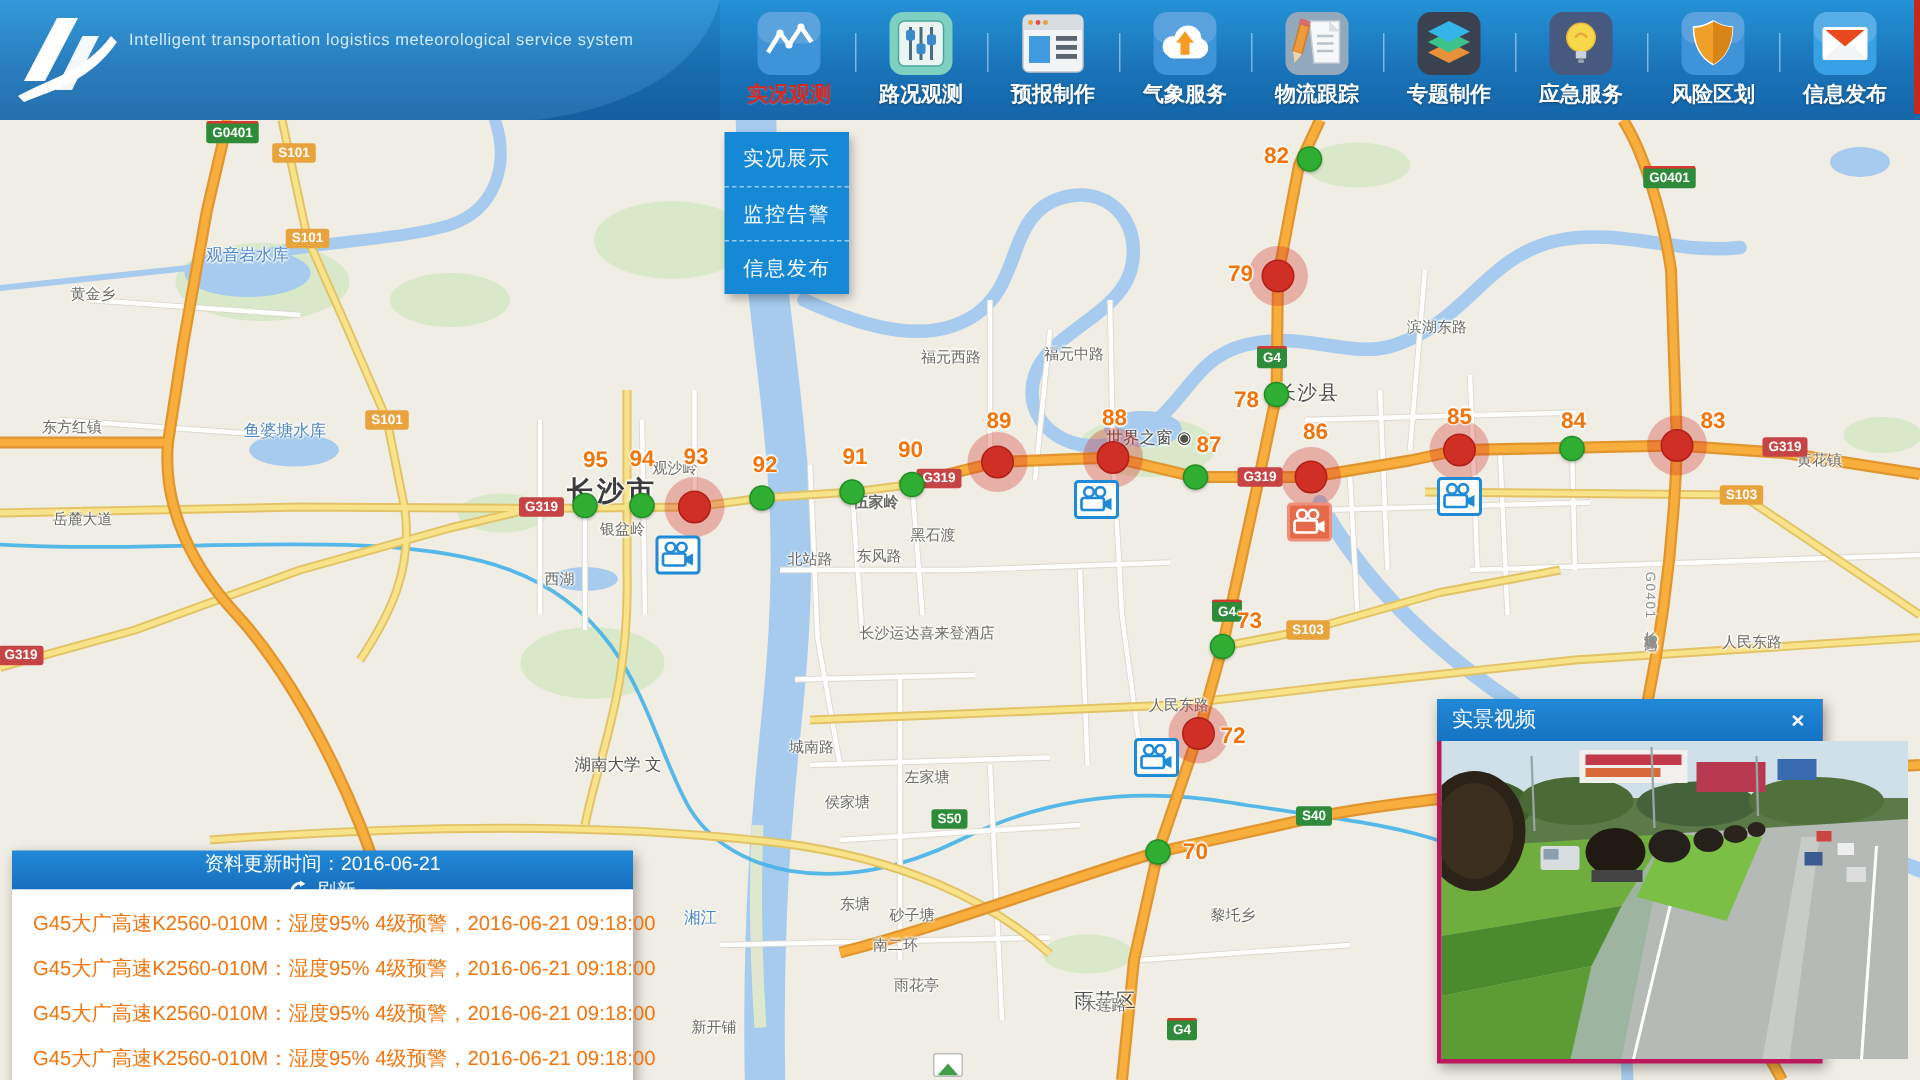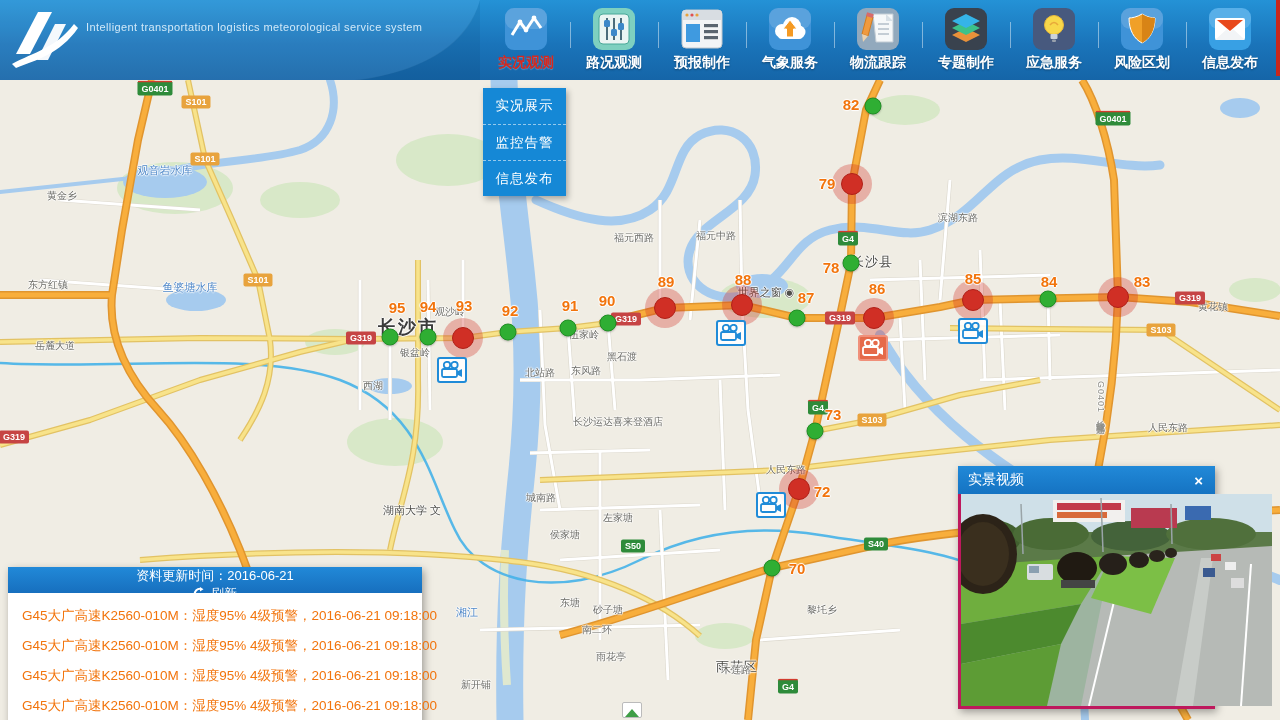--- a/index.html
+++ b/index.html
@@ -246,21 +246,21 @@
         <div class="map-label water" style="left: 165px; top: 90px;">观音岩水库</div>
         <div class="map-label water" style="left: 190px; top: 207px;">鱼婆塘水库</div>
         <div class="map-label water" style="left: 467px; top: 532px;">湘江</div>
         <div class="map-label poi" style="left: 412px; top: 430px;">湖南大学 文</div>
         <div class="map-label poi-sm" style="left: 618px; top: 342px;">长沙运达喜来登酒店</div>
         <div class="map-label " style="left: 62px; top: 116px;">黄金乡</div>
         <div class="map-label " style="left: 48px; top: 205px;">东方红镇</div>
         <div class="map-label " style="left: 55px; top: 266px;">岳麓大道</div>
         <div class="map-label " style="left: 415px; top: 273px;">银盆岭</div>
         <div class="map-label " style="left: 450px; top: 232px;">观沙岭</div>
-        <div class="map-label " style="left: 584px; top: 255px;">伍家岭</div>
+        <div class="map-label " style="left: 584px; top: 255px; font-weight: bold;">伍家岭</div>
         <div class="map-label " style="left: 622px; top: 277px;">黑石渡</div>
         <div class="map-label " style="left: 540px; top: 293px;">北站路</div>
         <div class="map-label " style="left: 586px; top: 291px;">东风路</div>
         <div class="map-label " style="left: 634px; top: 158px;">福元西路</div>
         <div class="map-label " style="left: 716px; top: 156px;">福元中路</div>
         <div class="map-label " style="left: 958px; top: 138px;">滨湖东路</div>
         <div class="map-label " style="left: 1213px; top: 227px;">黄花镇</div>
         <div class="map-label " style="left: 786px; top: 390px;">人民东路</div>
         <div class="map-label " style="left: 1168px; top: 348px;">人民东路</div>
         <div class="map-label " style="left: 822px; top: 530px;">黎圫乡</div>

